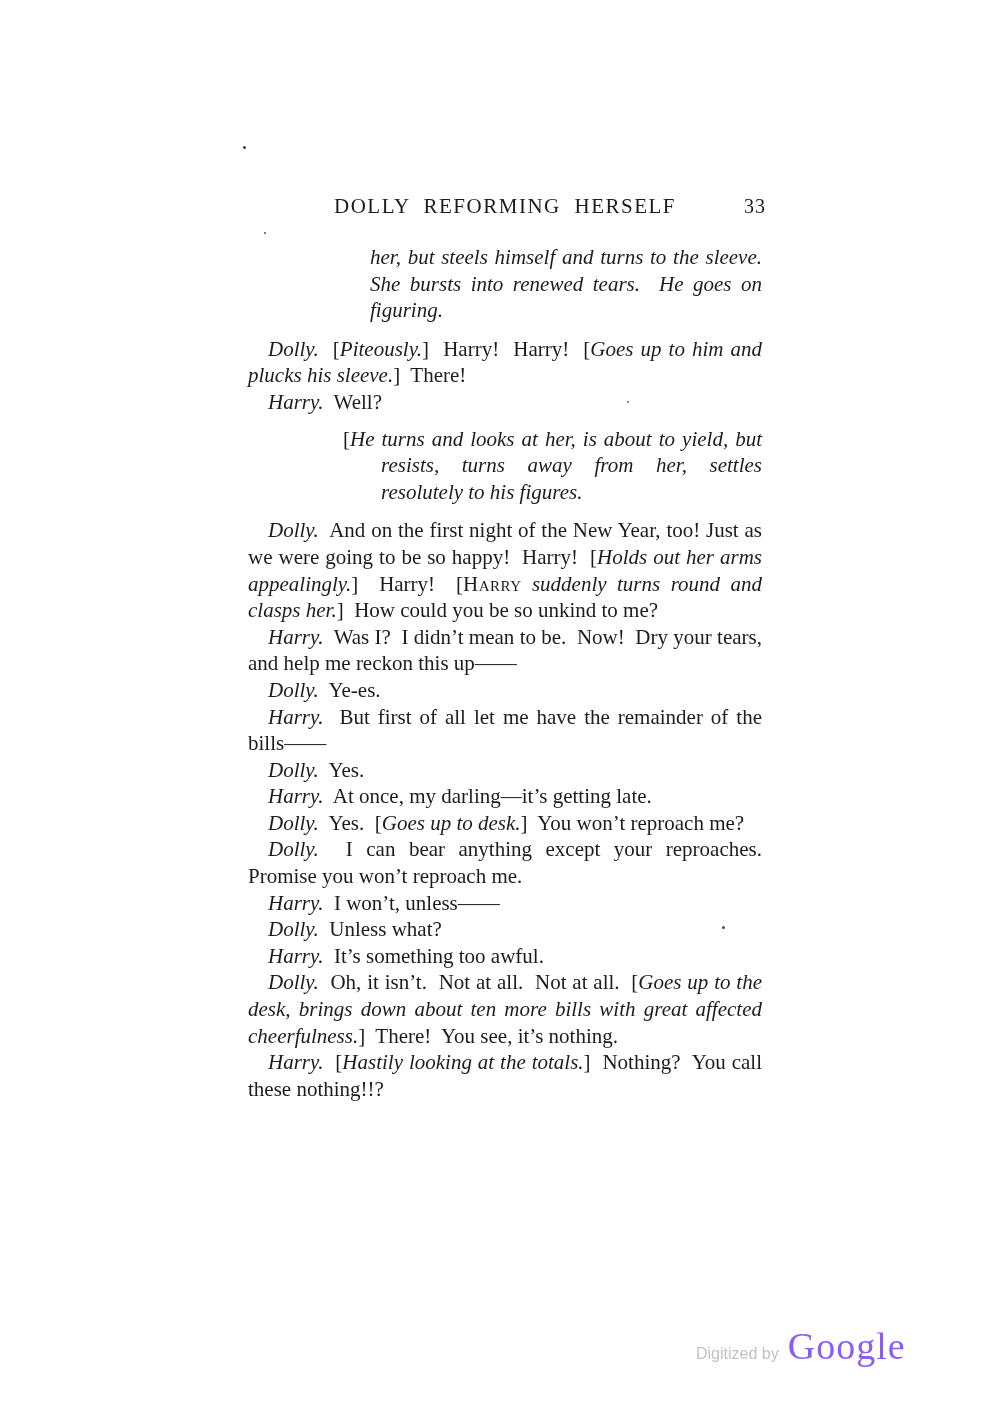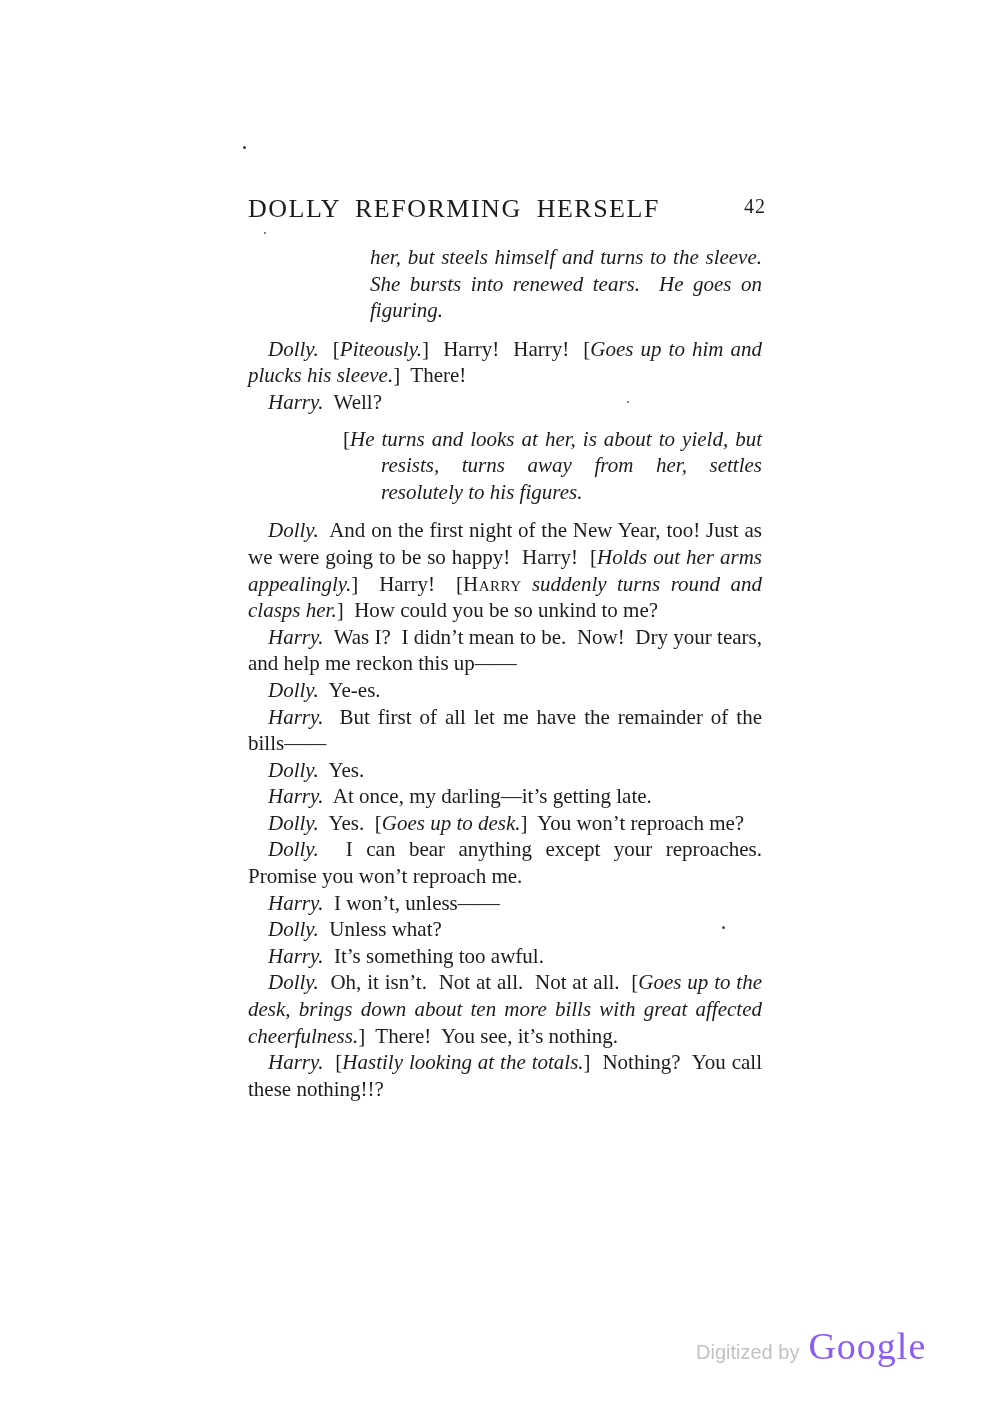--- a/index.html
+++ b/index.html
@@ -19,21 +19,22 @@
     width: 514px;
   }
   .page-header {
     position: relative;
     display: block;
     height: 24px;
     margin-bottom: 26px;
   }
   .running-title {
     display: block;
-    font-size: 26px;
+    text-align: center;
+    font-size: 21px;
     letter-spacing: 1.5px;
     word-spacing: 7px;
     white-space: nowrap;
   }
   .page-number {
     position: absolute;
     right: -4px;
     top: 1px;
     font-size: 20px;
     letter-spacing: 1px;
@@ -54,21 +55,21 @@
   .watermark {
     position: absolute;
     top: 1324px;
     left: 696px;
     display: flex;
     align-items: baseline;
     gap: 9px;
   }
   .wm-prefix {
     font-family: "Liberation Sans", sans-serif;
-    font-size: 20px;
+    font-size: 16px;
     color: #c2c2c2;
   }
   .wm-logo {
     font-family: "Liberation Serif", serif;
     font-size: 38px;
     color: #8b5cf6;
     letter-spacing: 1px;
   }
   .speck { position: absolute; border-radius: 50%; }
   .s1 { left: 243px; top: 146px; width: 3px; height: 3px; background: #3a3a3a; }
@@ -76,21 +77,21 @@
   .s3 { left: 627px; top: 401px; width: 2px; height: 2px; background: #666666; }
   .s4 { left: 722px; top: 926px; width: 3px; height: 3px; background: #4a4a4a; }
 </style>
 </head>
 <body>
 
 <div class="page">
   <div class="column">
     <header class="page-header">
       <span class="running-title">DOLLY REFORMING HERSELF</span>
-      <span class="page-number">42</span>
+      <span class="page-number">33</span>
     </header>
     <main class="text-block">
         <p class="para stage-indent"><span class="seg-i">her, but steels himself and turns to the sleeve.  She bursts into renewed tears.  He goes on figuring.</span></p>
         <p class="para dialogue"><span class="seg-i">Dolly.</span><span class="seg-r">  [</span><span class="seg-i">Piteously.</span><span class="seg-r">]  Harry!  Harry!  [</span><span class="seg-i">Goes up to him and plucks his sleeve.</span><span class="seg-r">]  There!</span></p>
         <p class="para dialogue"><span class="seg-i">Harry.</span><span class="seg-r">  Well?</span></p>
         <p class="para stage-bracket"><span class="seg-r">[</span><span class="seg-i">He turns and looks at her, is about to yield, but resists, turns away from her, settles resolutely to his figures.</span></p>
         <p class="para dialogue"><span class="seg-i">Dolly.</span><span class="seg-r">  And on the first night of the New Year, too! Just as we were going to be so happy!  Harry!  [</span><span class="seg-i">Holds out her arms appealingly.</span><span class="seg-r">]  Harry!  [</span><span class="seg-sc">Harry</span><span class="seg-i"> suddenly turns round and clasps her.</span><span class="seg-r">]  How could you be so unkind to me?</span></p>
         <p class="para dialogue"><span class="seg-i">Harry.</span><span class="seg-r">  Was I?  I didn’t mean to be.  Now!  Dry your tears, and help me reckon this up——</span></p>
         <p class="para dialogue"><span class="seg-i">Dolly.</span><span class="seg-r">  Ye-es.</span></p>
         <p class="para dialogue"><span class="seg-i">Harry.</span><span class="seg-r">  But first of all let me have the remainder of the bills——</span></p>

